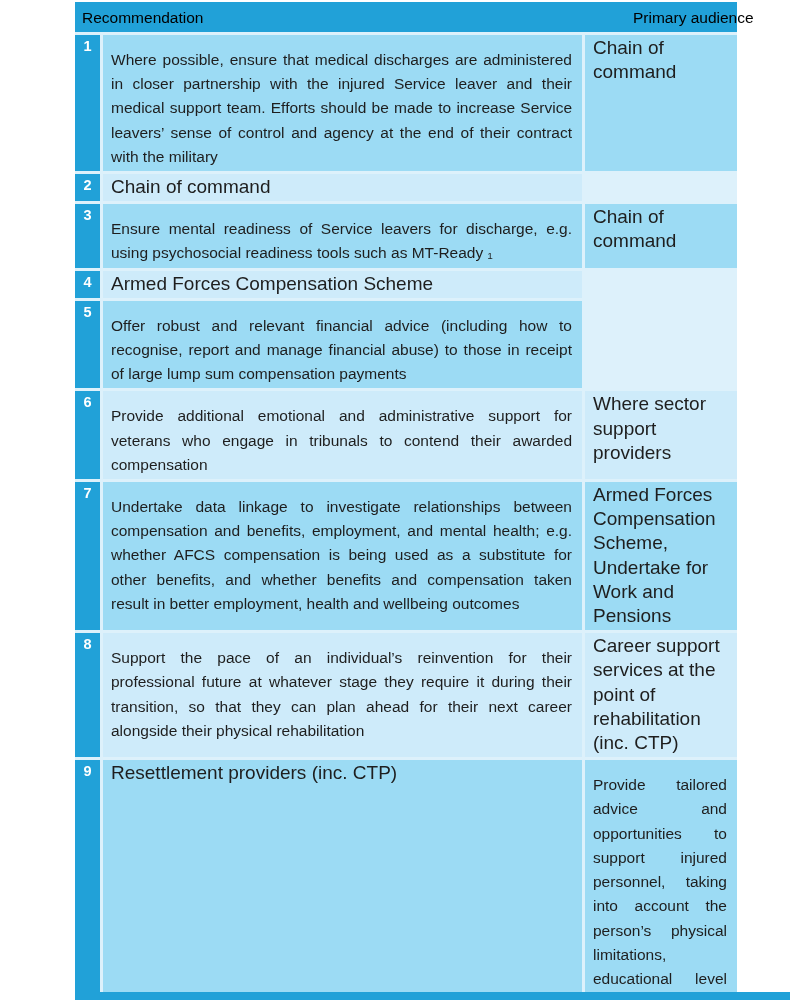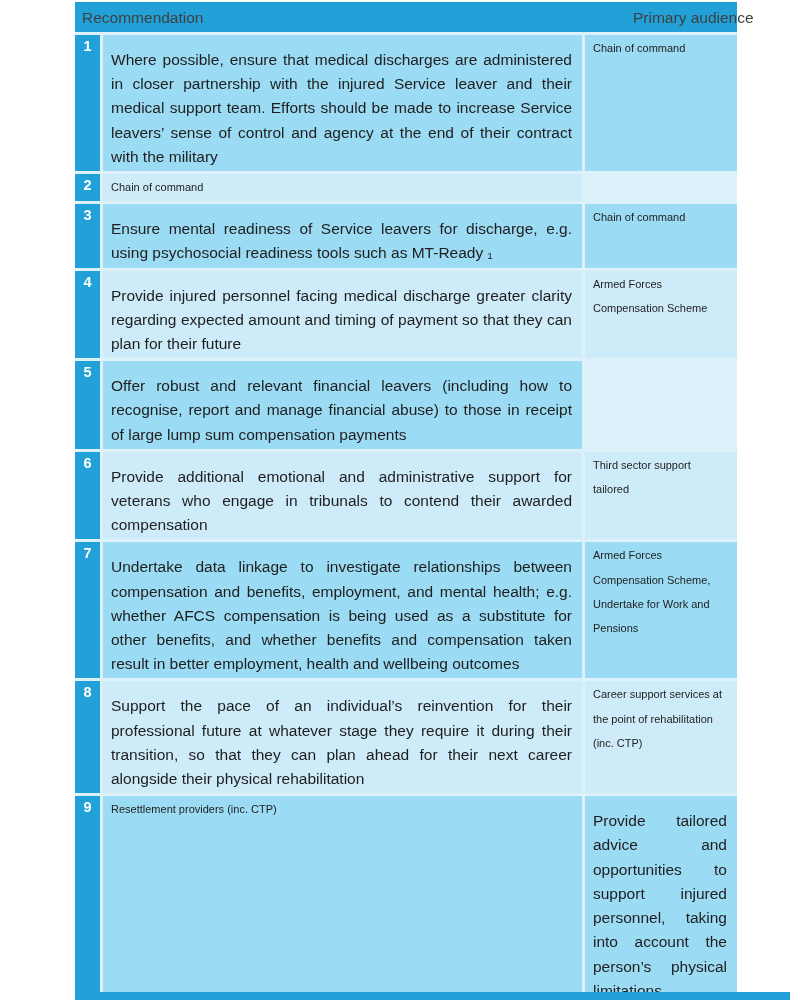--- a/index.html
+++ b/index.html
@@ -24,21 +24,21 @@
   }
   .thead{
     background:var(--accent);
     height:30px;
     display:grid;
     grid-template-columns:25px 479px 152px;
     column-gap:3px;
     align-items:center;
   }
   .th{
-    color:#404040;font-size:15.5px;line-height:1;
+    color:#000000;font-size:15.5px;line-height:1;
     padding-top:1px;
     white-space:nowrap;
   }
   .th-rec{grid-column:1 / span 2;padding-left:7px;}
   .th-aud{grid-column:3;padding-left:8px;margin-left:40px;}
   .row{
     display:grid;
     grid-template-columns:25px 479px 152px;
     column-gap:3px;
   }
@@ -49,21 +49,21 @@
     background:var(--accent) !important;
     color:#ffffff;font-weight:bold;font-size:14.5px;
     text-align:center;padding-top:4px;line-height:1;
   }
   .rec{
     font-size:15.5px;line-height:24.2px;
     text-align:justify;
     padding:13px 10px 2px 8px;
   }
   .aud{
-    font-size:11px;line-height:24.2px;
+    font-size:19px;line-height:24.2px;
     padding:1px 10px 2px 8px;
   }
   .row-last .cell{min-height:60px;}
   .bottom-strip{
     position:absolute;left:100px;bottom:0;width:690px;height:8px;
     background:var(--accent);
   }
 </style>
 </head>
 <body>
@@ -88,33 +88,32 @@
     </div>
 
     <div class="row">
       <div class="cell num">3</div>
       <div class="cell rec">Ensure mental readiness of Service leavers for discharge, e.g. using psychosocial readiness tools such as MT-Ready ₁</div>
       <div class="cell aud">Chain of command</div>
     </div>
 
     <div class="row">
       <div class="cell num">4</div>
-      <div class="cell rec">Provide injured personnel facing medical discharge greater clarity regarding expected amount and timing of payment so that they can plan for their future</div>
       <div class="cell aud">Armed Forces Compensation Scheme</div>
     </div>
 
     <div class="row">
       <div class="cell num">5</div>
-      <div class="cell rec">Offer robust and relevant financial leavers (including how to recognise, report and manage financial abuse) to those in receipt of large lump sum compensation payments</div>
+      <div class="cell rec">Offer robust and relevant financial advice (including how to recognise, report and manage financial abuse) to those in receipt of large lump sum compensation payments</div>
     </div>
 
     <div class="row">
       <div class="cell num">6</div>
       <div class="cell rec">Provide additional emotional and administrative support for veterans who engage in tribunals to contend their awarded compensation</div>
-      <div class="cell aud">Third sector support tailored</div>
+      <div class="cell aud">Where sector support providers</div>
     </div>
 
     <div class="row">
       <div class="cell num">7</div>
       <div class="cell rec">Undertake data linkage to investigate relationships between compensation and benefits, employment, and mental health; e.g. whether AFCS compensation is being used as a substitute for other benefits, and whether benefits and compensation taken result in better employment, health and wellbeing outcomes</div>
       <div class="cell aud">Armed Forces Compensation Scheme, Undertake for Work and Pensions</div>
     </div>
 
     <div class="row">
       <div class="cell num">8</div>

